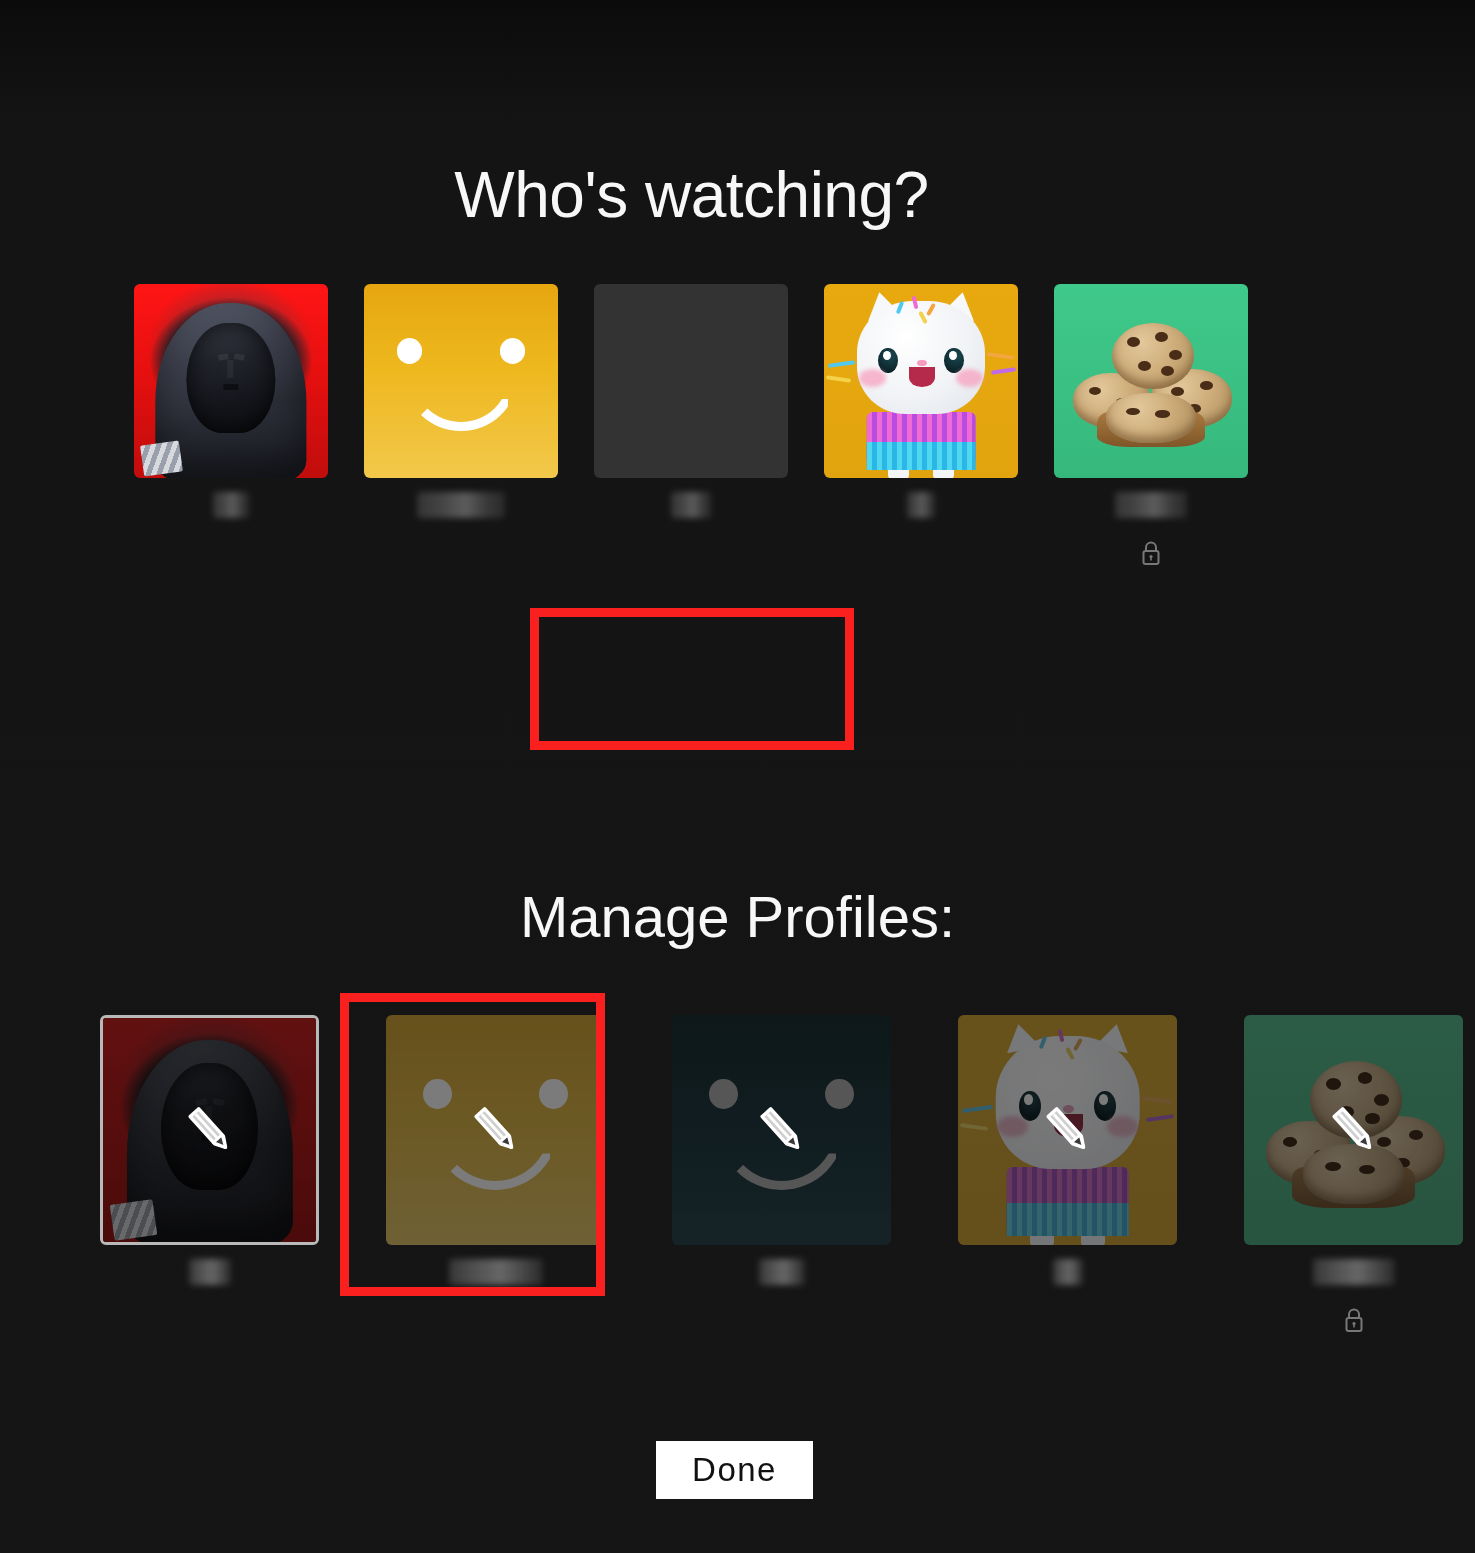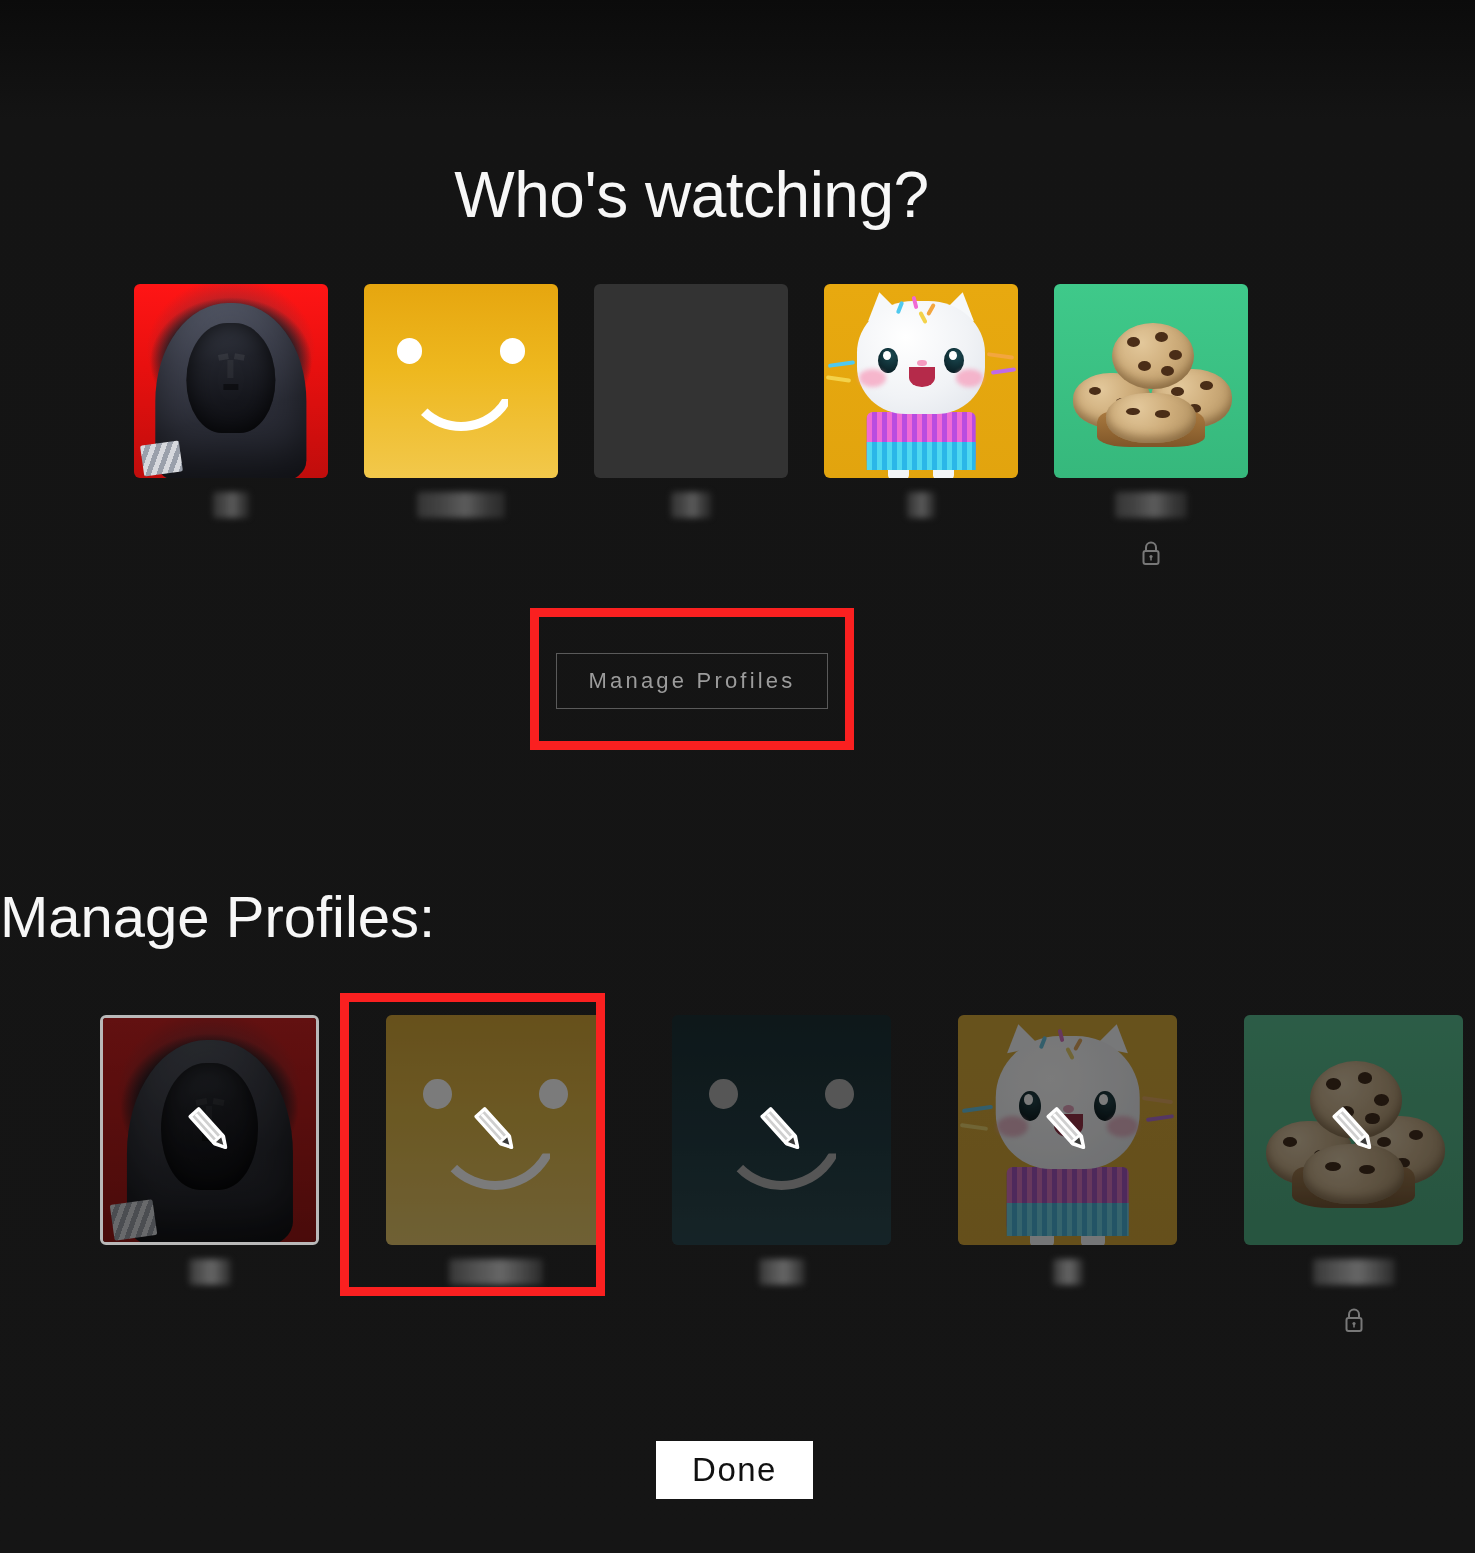--- a/index.html
+++ b/index.html
@@ -29,20 +29,21 @@
     font-weight: 400;
     color: #f7f7f7;
     letter-spacing: -0.5px;
     line-height: 1.1;
   }
 
   .heading-manage {
     position: absolute;
     left: 0; top: 885px;
     width: 1475px;
+    text-align: center;
     font-size: 58px;
     font-weight: 400;
     color: #f7f7f7;
     line-height: 1.1;
   }
 
   
   .row-top {
     position: absolute;
     left: 134px; top: 284px;
@@ -463,21 +464,20 @@
         <svg viewBox="0 0 24 26">
           <path d="M7 11V7.5a5 5 0 0 1 10 0V11" fill="none" stroke="#c9c9c9" stroke-width="2"></path>
           <rect x="4.5" y="11" width="15" height="13" rx="2" fill="none" stroke="#c9c9c9" stroke-width="2"></rect>
           <circle cx="12" cy="16.5" r="1.6" fill="#c9c9c9"></circle>
           <rect x="11.2" y="16.5" width="1.6" height="4" fill="#c9c9c9"></rect>
         </svg>
       </div>
     </div>
   </div>
 
-  <button class="manage-btn">Manage Profiles</button>
   <div class="annot annot-manage-btn"></div>
 
   <div class="heading-manage">Manage Profiles:</div>
 
   <div class="row-bottom">
 
     <div class="manage-cell">
       <div class="manage-avatar focused">
         <div class="art-wrap">
           <div class="art-hooded">

